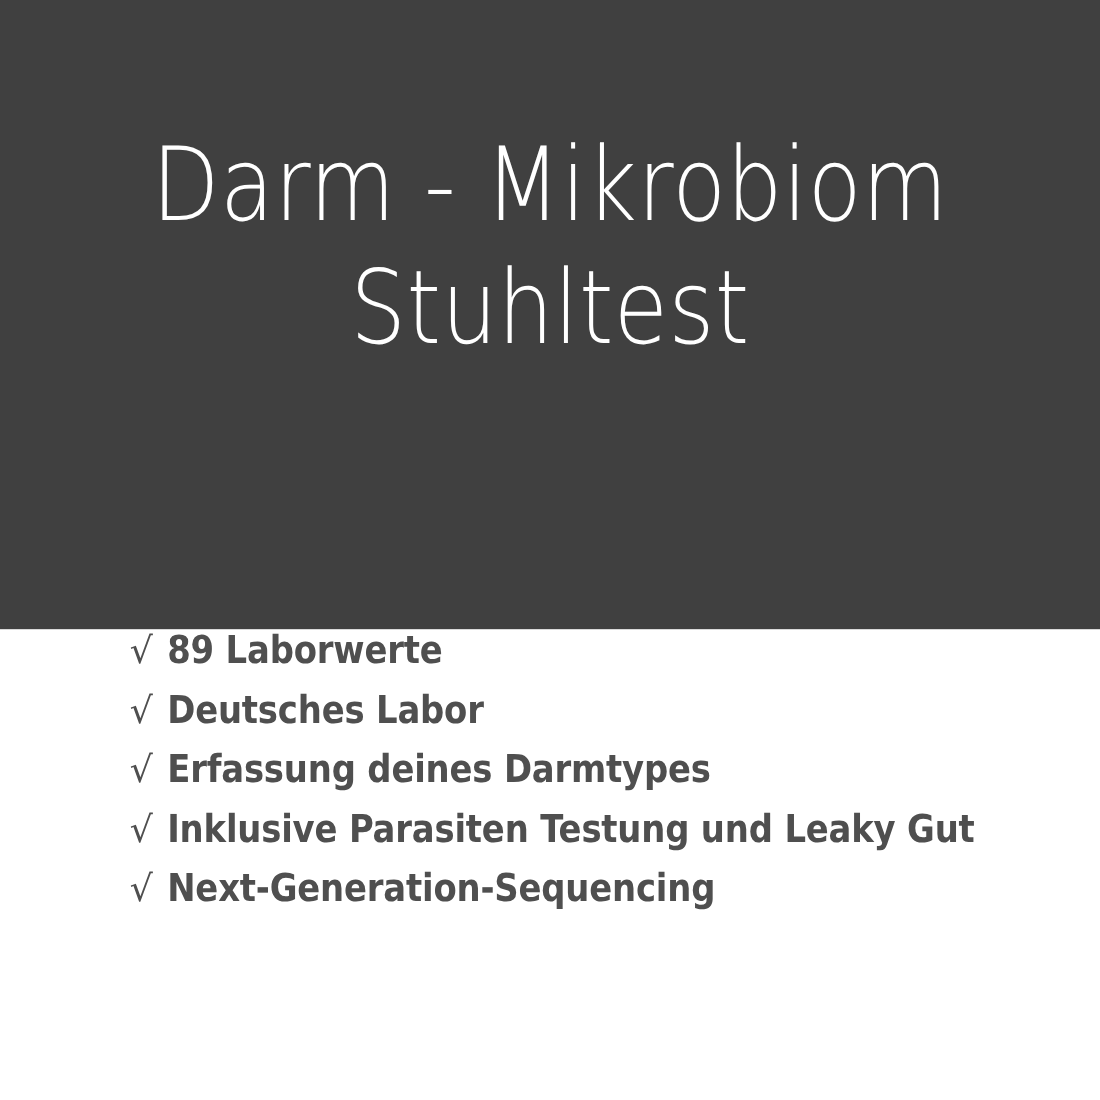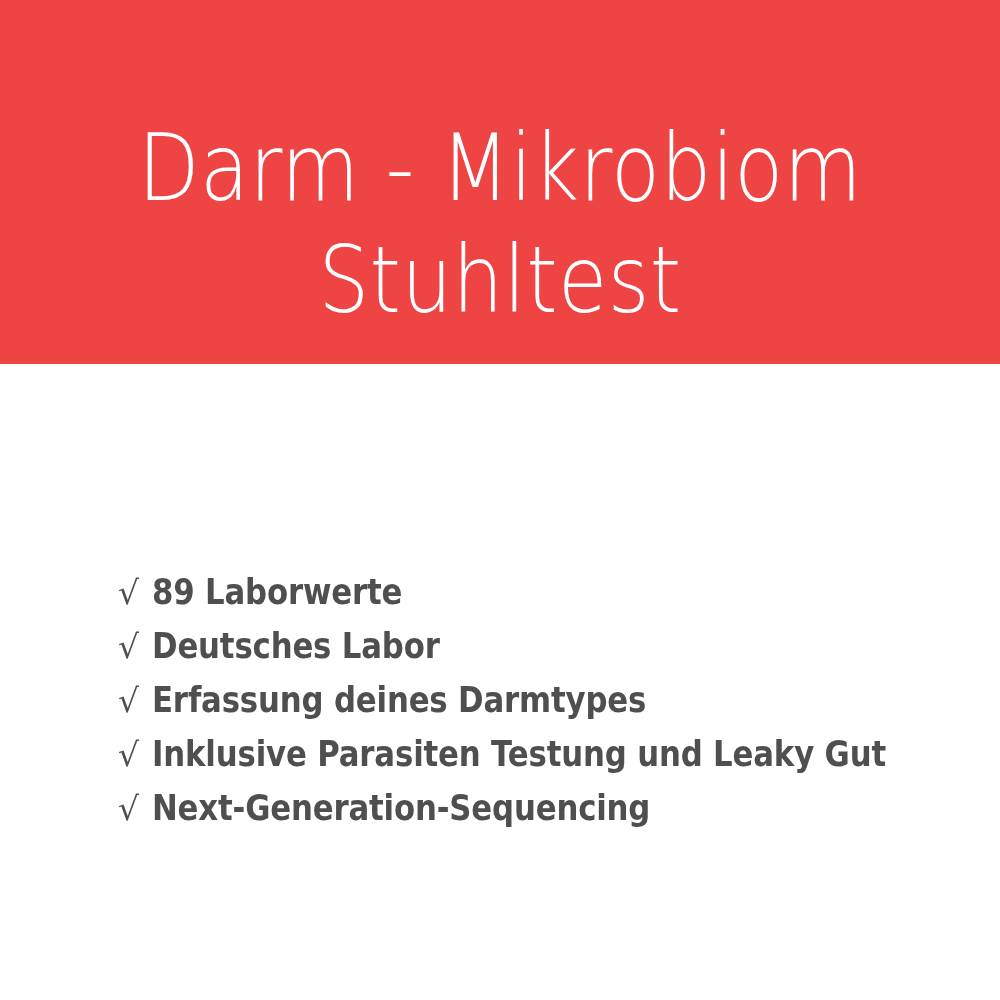--- a/index.html
+++ b/index.html
@@ -22,22 +22,22 @@
     height: 1000px;
     background: #ffffff;
   }
 
   
   #hero-banner {
     position: absolute;
     left: 0;
     top: 0;
     width: 1000px;
-    height: 364px;
-    background: #ef4444;
+    height: 572px;
+    background: #404040;
     box-sizing: border-box;
     display: block;
   }
 
   #hero-title {
     position: absolute;
     left: 0;
     top: 112px;
     width: 1000px;
     text-align: center;

